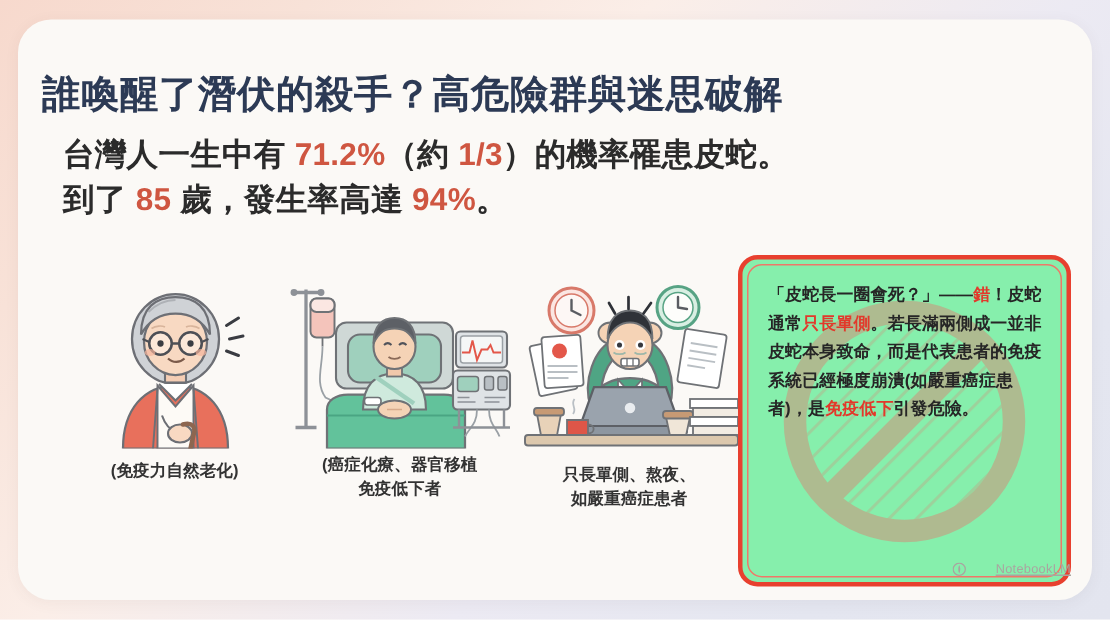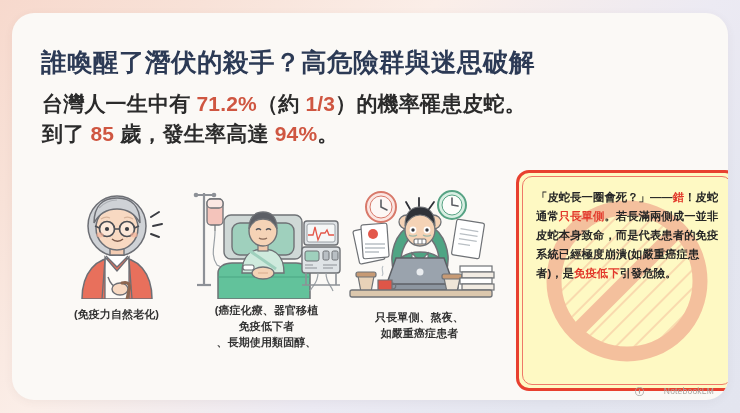--- a/index.html
+++ b/index.html
@@ -20,21 +20,21 @@
     width: 716px; height: 387px;
     background: #fbf9f6;
     border-radius: 22px;
     box-shadow: 0 2px 10px rgba(90,70,70,.06);
     overflow: hidden;
   }
 
   
   #title {
     position: absolute;
-    left: 29px; top: 32px;
+    left: 16px; top: 32px;
     font-size: 25.5px;
     font-weight: bold;
     color: #2c3a55;
     letter-spacing: .5px;
     white-space: nowrap;
   }
 
   
   #lead {
     position: absolute;
@@ -65,25 +65,25 @@
   #col2 { left: 177px; top: 168px; width: 155px; }
   #col3 { left: 325px; top: 163px; width: 165px; }
   #col1 .caption { margin-top: 8px; }
   #col2 .caption { margin-top: 4px; }
   #col3 .caption { margin-top: 10px; }
   .illo { display: block; margin: 0 auto; }
 
   
   #myth {
     position: absolute;
-    left: 504px; top: 157px;
+    left: 480px; top: 157px;
     width: 222px; height: 221px;
     border: 3px solid #e8402f;
     border-radius: 13px;
-    background: #fef9c3;
+    background: #86efac;
     padding: 3px;
   }
   #myth-inner {
     position: relative;
     width: 100%; height: 100%;
     border: 1px solid #ef7868;
     border-radius: 10px;
     overflow: hidden;
   }
   #prohibit {
@@ -101,27 +101,28 @@
     color: #262626;
     line-height: 1.68;
     text-align: left;
     letter-spacing: .1px;
   }
   #myth-text .hl { color: #e2392b; }
 
   
   #watermark {
     position: absolute;
-    right: 14px; bottom: 4px;
+    right: 14px; bottom: 16px;
     display: flex;
     align-items: center;
     gap: 20px;
     font-size: 8.5px;
     color: #a9a5a0;
     letter-spacing: .2px;
+    text-decoration: underline;
   }
   #watermark svg { display: block; }
 </style>
 </head>
 <body>
 
 <div id="card">
 
   <div id="title">誰喚醒了潛伏的殺手？高危險群與迷思破解</div>
 
@@ -240,21 +241,20 @@
           <path d="M131 87 h10"></path>
       </g>
       <path d="M126 92 C126 102 121 104 118 110" stroke="#9aa0a5" stroke-width="1.2" fill="none"></path>
       <path d="M134 92 C134 102 139 104 141 110" stroke="#9aa0a5" stroke-width="1.2" fill="none"></path>
 
       <path d="M114 92 L114 104 M144 92 L144 104 M110 104 L148 104" stroke="#8d9197" stroke-width="1.6" fill="none"></path>
     </svg>
     <div class="caption">
       <div>(癌症化療、器官移植</div>
       <div>免疫低下者</div>
-      <div>、長期使用類固醇、</div>
     </div>
   </div>
 
   <div class="illo-col" id="col3">
     <svg class="illo" width="152" height="124" viewBox="0 0 152 124">
 
       <circle cx="37" cy="31" r="15" fill="#fbe6e2" stroke="#d8796a" stroke-width="2"></circle>
       <circle cx="37" cy="31" r="11" fill="#fdf7f5" stroke="#d8796a" stroke-width="1"></circle>
       <path d="M37 31 L37 24 M37 31 L43 34" stroke="#5a5c62" stroke-width="1.6" stroke-linecap="round"></path>
 

